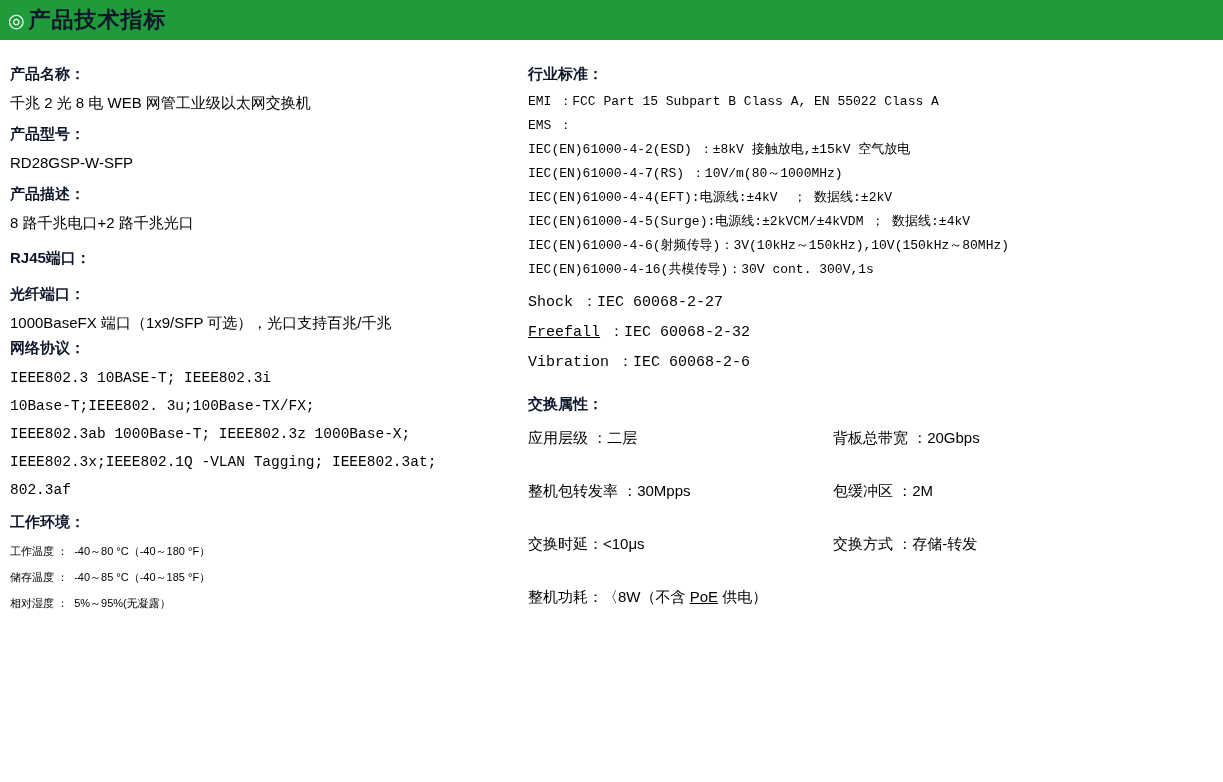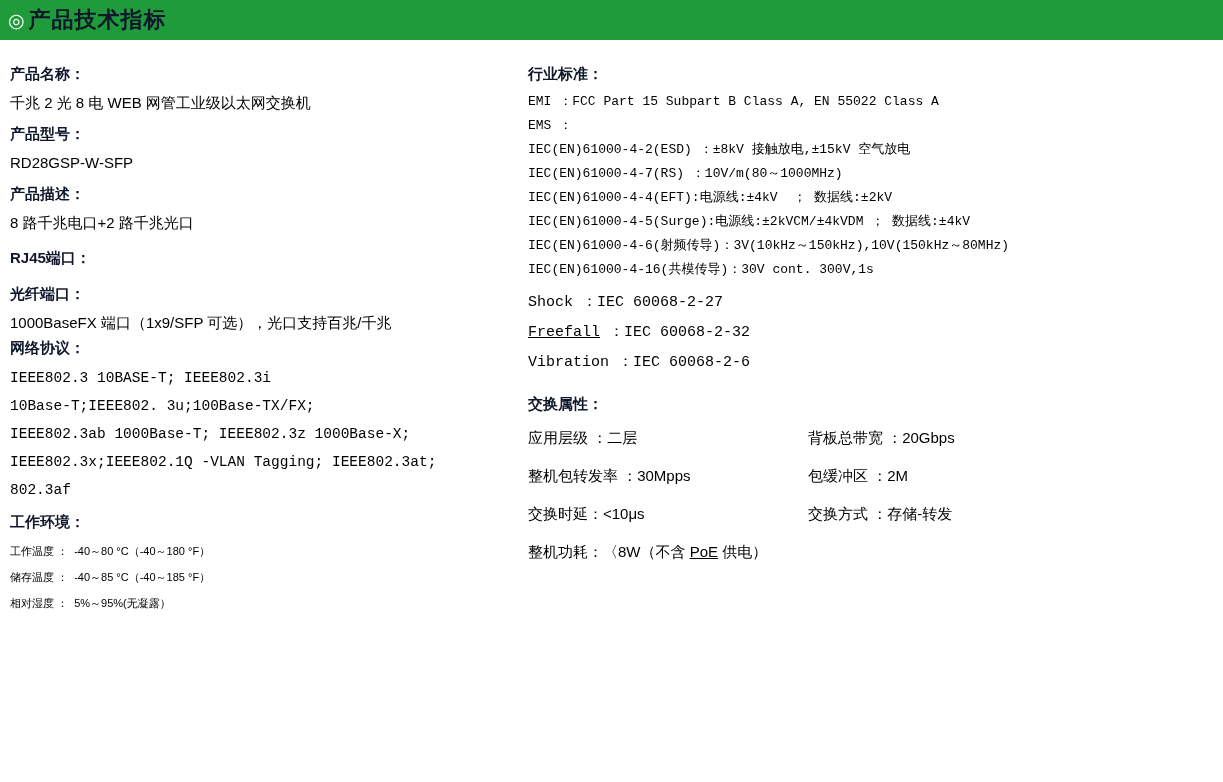--- a/index.html
+++ b/index.html
@@ -119,20 +119,21 @@
     white-space: pre-wrap;
   }
 
   
   .attr-grid {
     display: grid;
     grid-template-columns: 280px 1fr;
     row-gap: 10px;
     column-gap: 0px;
     margin-top: 10px;
+    gap: 25px;
   }
   .attr-cell {
     font-size: 15px;
     line-height: 28px;
     white-space: pre-wrap;
   }
 </style>
 </head>
 <body>
 

